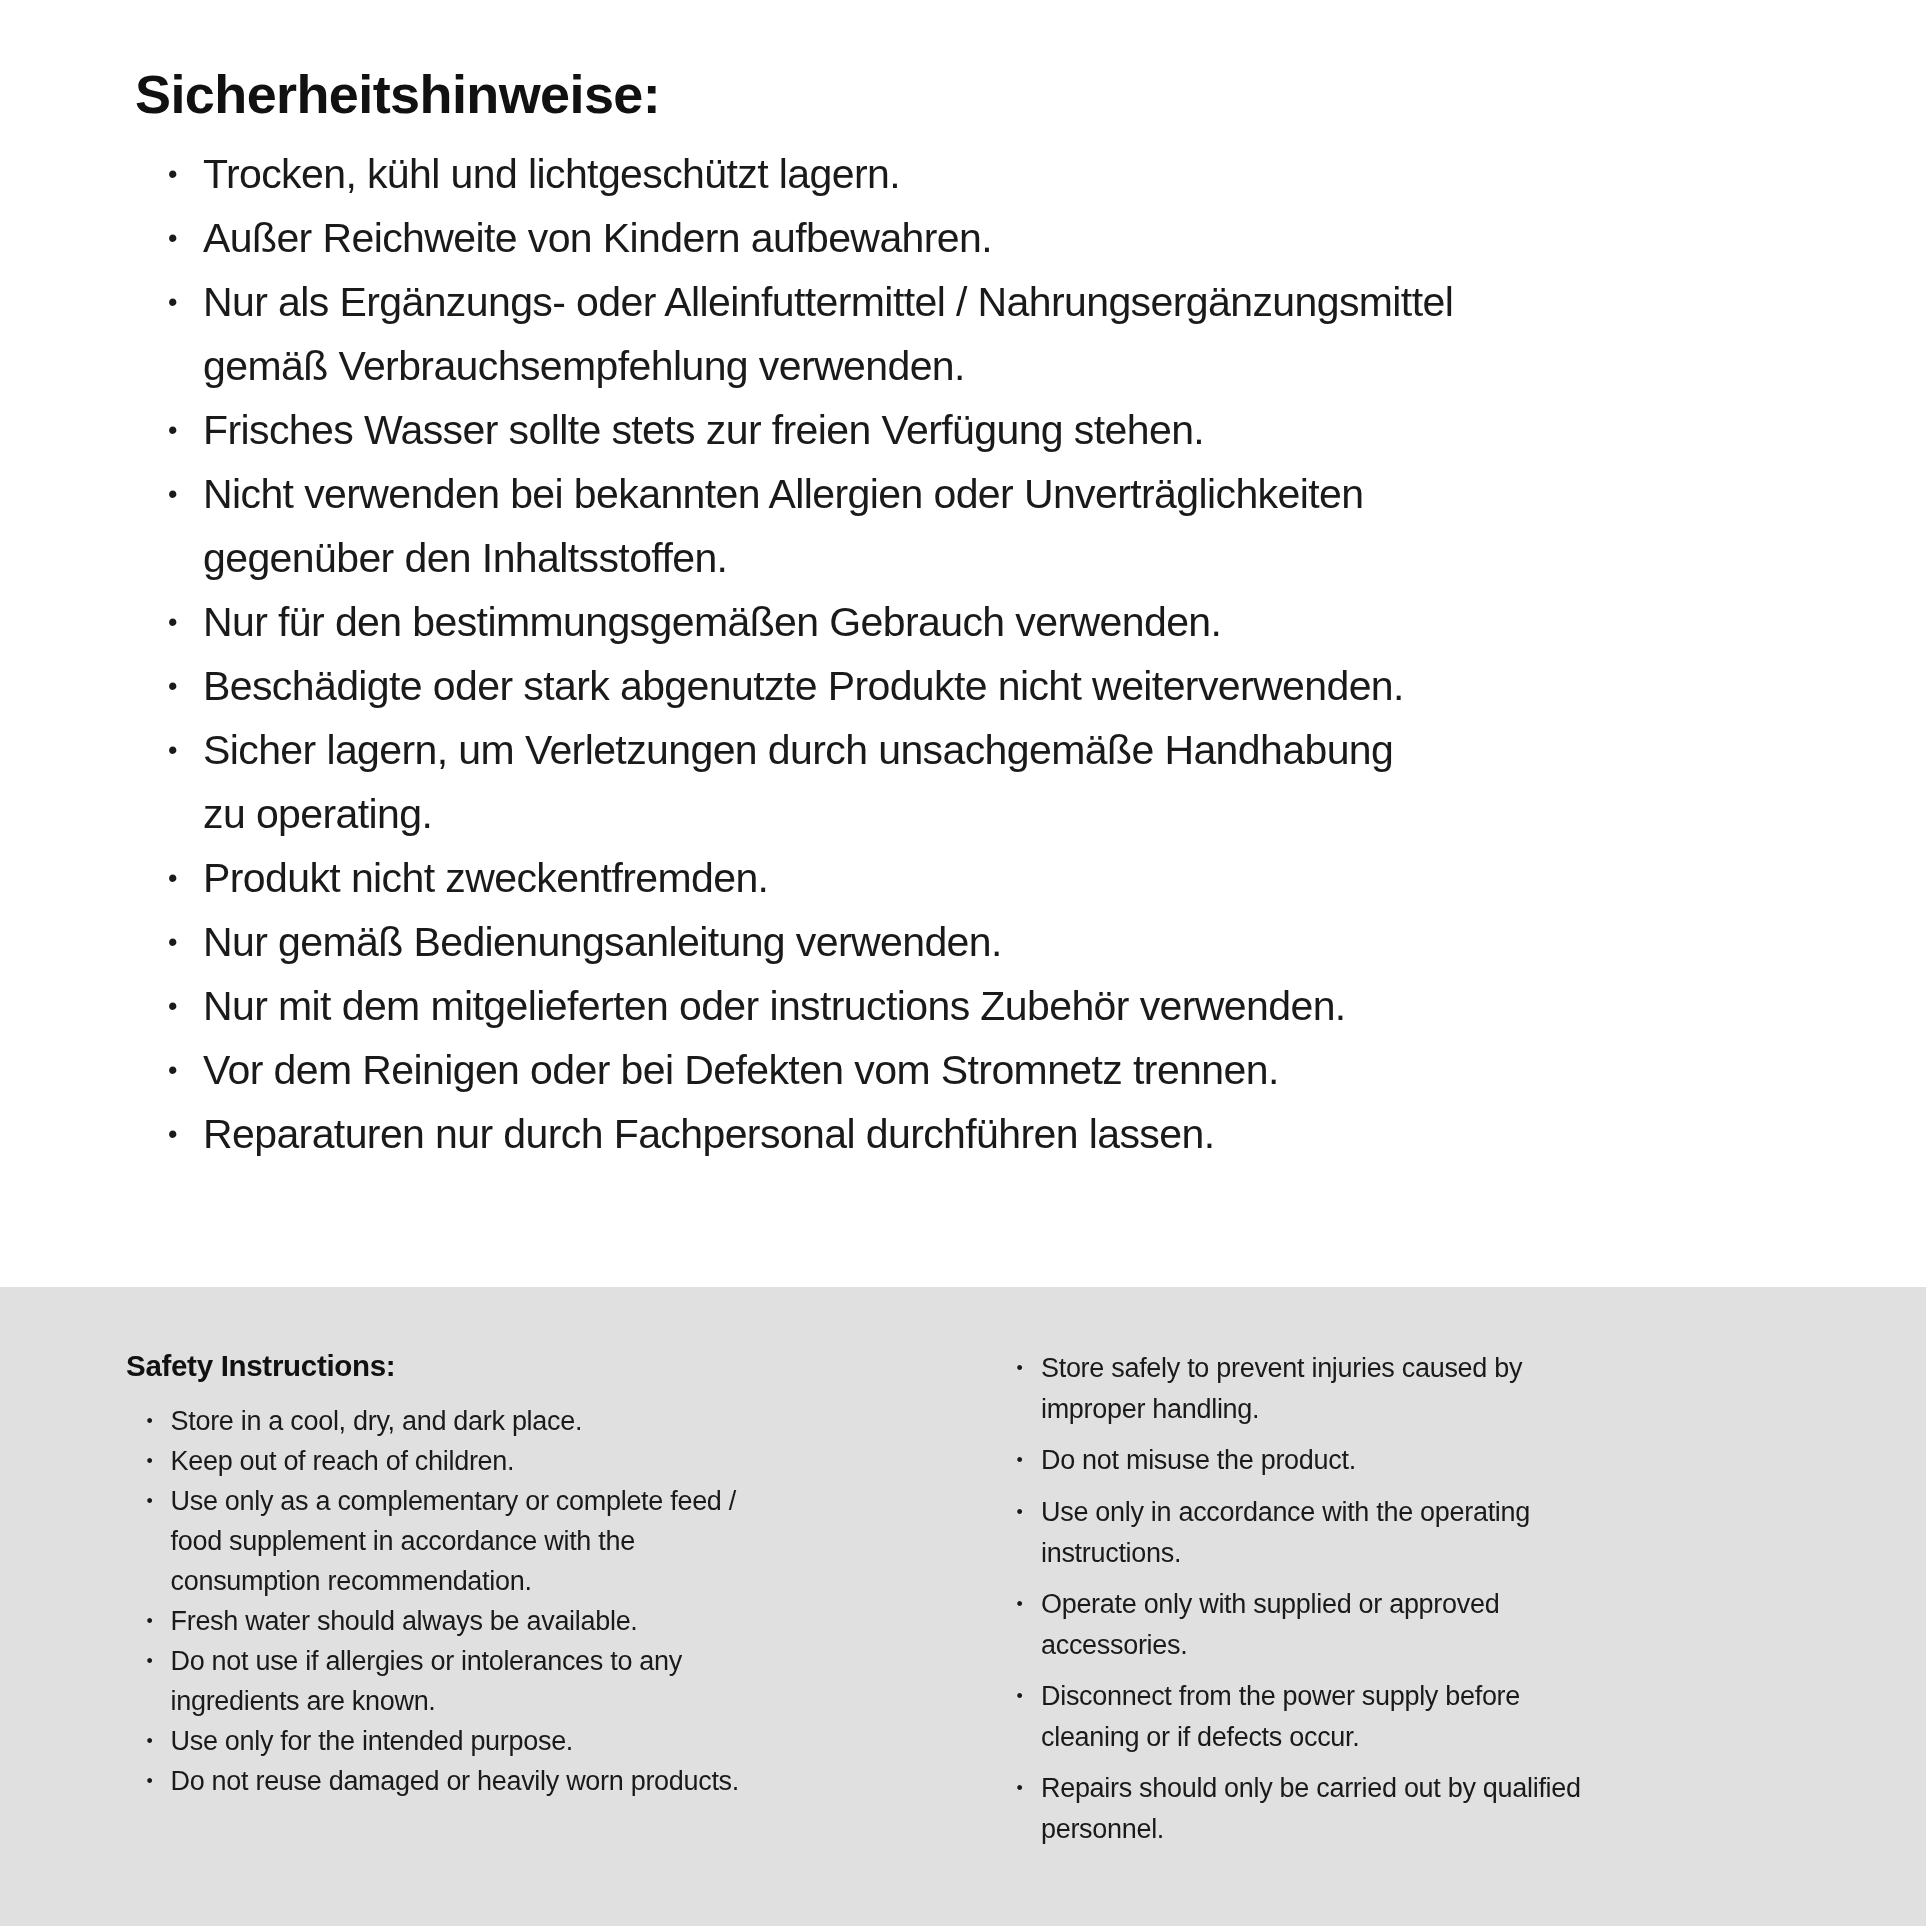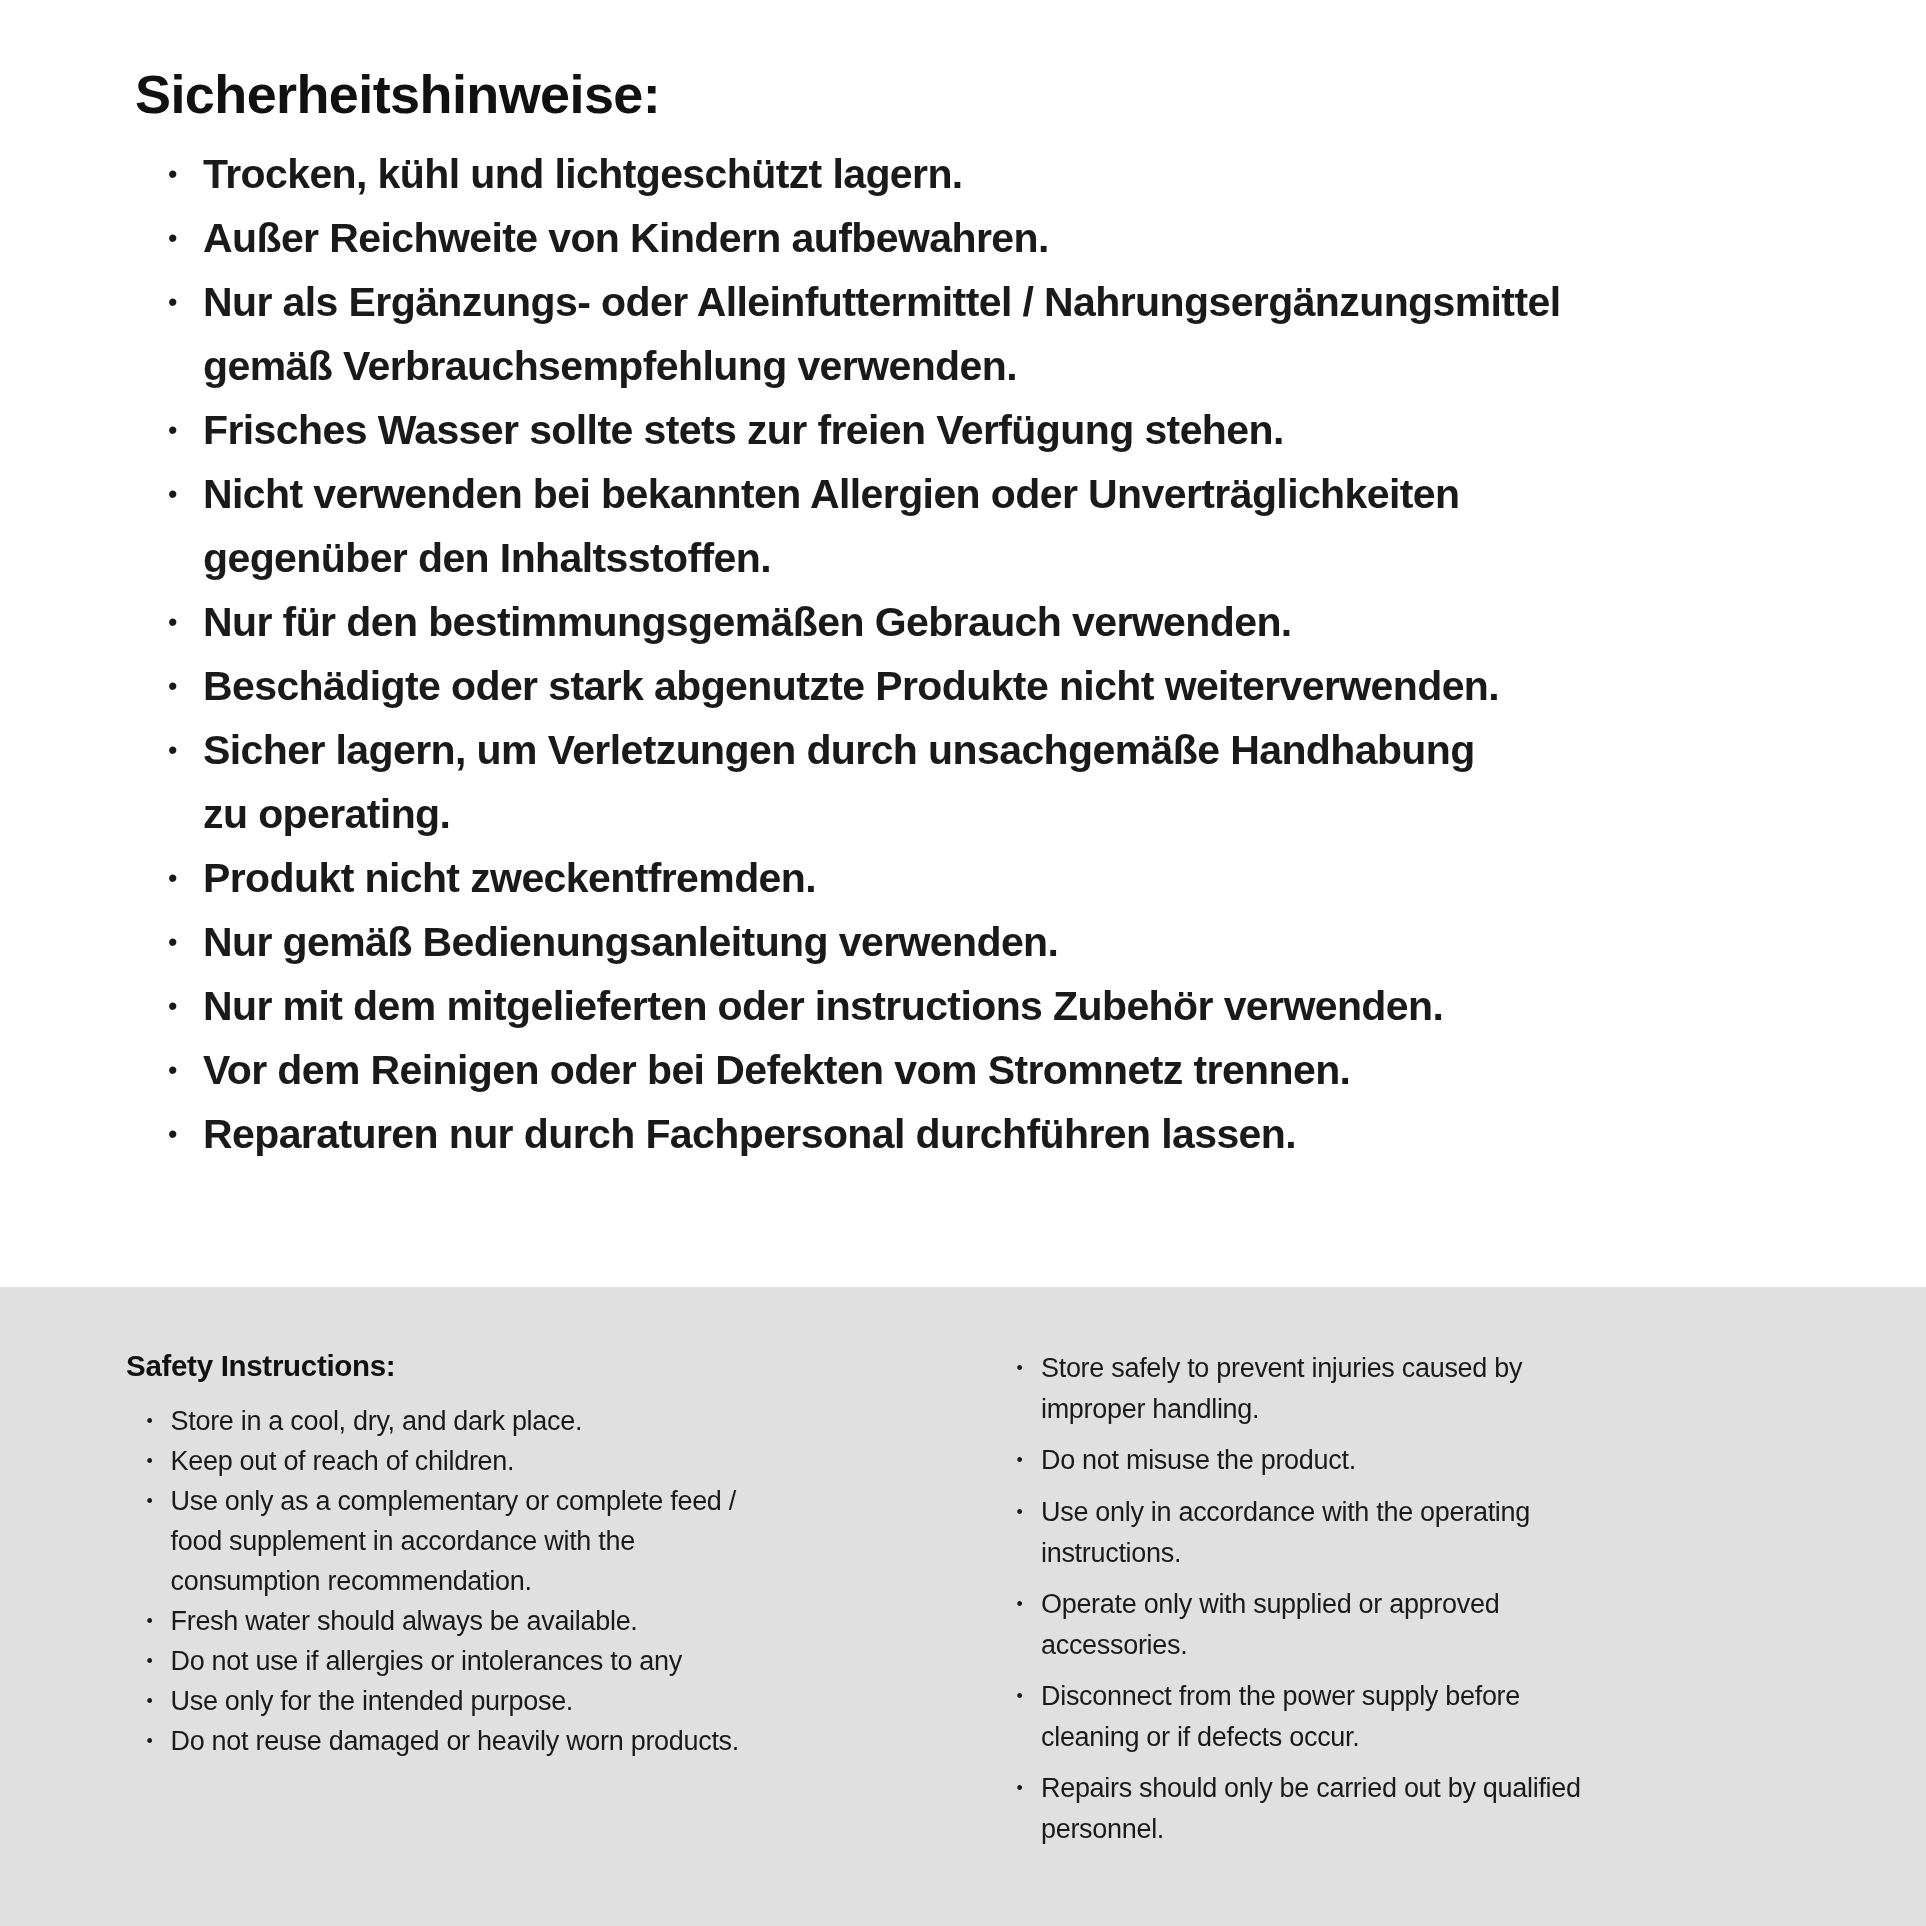--- a/index.html
+++ b/index.html
@@ -39,21 +39,21 @@
     font-size: 41px;
     line-height: 64px;
     letter-spacing: -0.6px;
   }
   .de-list li { display: flex; align-items: flex-start; }
   .de-list .bullet {
     flex: 0 0 35px;
     font-size: 27px;
     line-height: 64px;
   }
-  .de-list .lines { flex: 1 1 auto; font-weight: bold; }
+  .de-list .lines { flex: 1 1 auto; }
 
   
   .en-section {
     height: 639px;
     background: var(--bg-gray);
     padding: 61px 64px 0 126px;
     display: flex;
     align-items: flex-start;
   }
   .en-left { width: 888px; flex: 0 0 888px; }
@@ -209,20 +209,21 @@
           <li>
             <span class="bullet">•</span>
             <div class="lines">
               <div>Fresh water should always be available.</div>
             </div>
           </li>
           <li>
             <span class="bullet">•</span>
             <div class="lines">
               <div>Do not use if allergies or intolerances to any</div>
+              <div>ingredients are known.</div>
             </div>
           </li>
           <li>
             <span class="bullet">•</span>
             <div class="lines">
               <div>Use only for the intended purpose.</div>
             </div>
           </li>
           <li>
             <span class="bullet">•</span>

